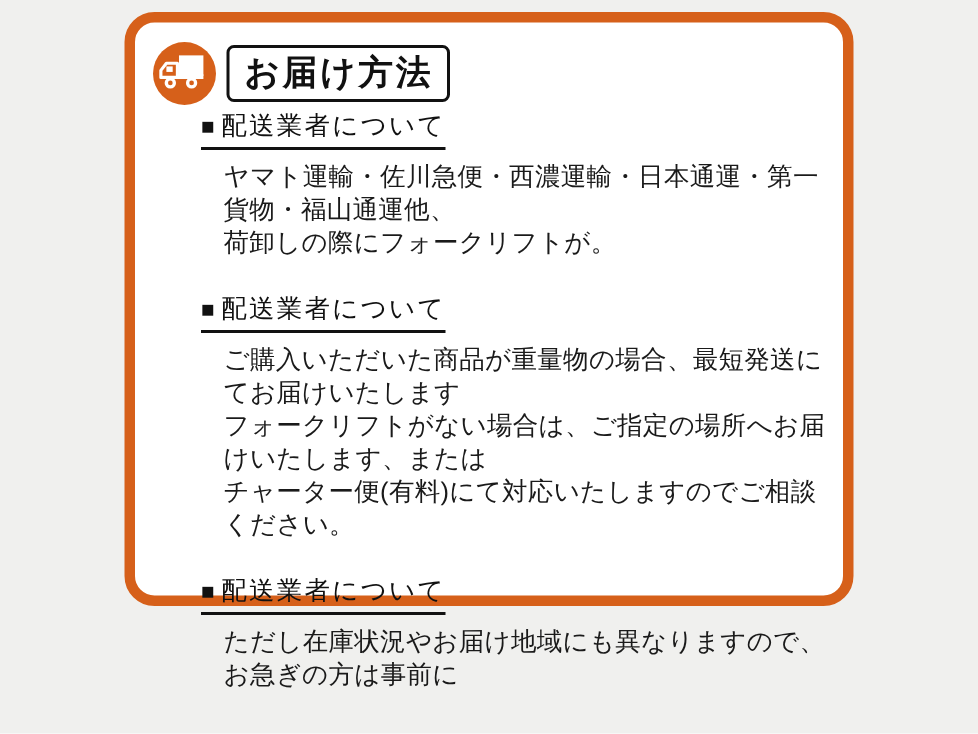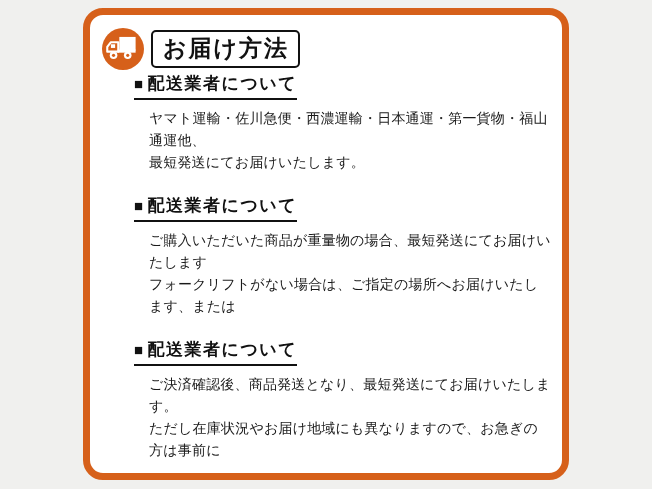--- a/index.html
+++ b/index.html
@@ -3,21 +3,21 @@
 <meta charset="utf-8">
 <style>
   * { box-sizing: border-box; margin: 0; padding: 0; }
   html, body {
     width: 652px; height: 489px;
     font-family: "Liberation Sans", "DejaVu Sans", sans-serif;
   }
   body { background: #f0f0ee; overflow: hidden; }
 
   .panel {
-    width: 486px; height: 472px;
+    width: 486px; height: 396px;
     margin: 8px auto 0;
     background: #ffffff;
     border: 7px solid #d6601a;
     border-radius: 20px;
     padding: 13px 10px 0 12px;
   }
 
   .panel-header {
     display: flex;
     align-items: center;
@@ -41,34 +41,34 @@
   }
 
   .content { margin-left: 32px; }
 
   .section { margin-top: 21px; }
   .section.first { margin-top: 1px; }
 
   .sec-heading {
     display: inline-block;
     font-size: 17px;
-    font-weight: 700;
+    font-weight: 400;
     color: #111;
     letter-spacing: 1.5px;
     border-bottom: 2px solid #111;
     padding-bottom: 3px;
   }
   .sec-heading .bullet {
     font-size: 15px;
     margin-right: 3px;
   }
 
   .sec-body {
     margin: 7px 0 0 15px;
-    font-size: 14px;
+    font-size: 17px;
     line-height: 22px;
     color: #1a1a1a;
     letter-spacing: 0.2px;
   }
 </style>
 </head>
 <body>
 
 <div class="panel">
 
@@ -86,35 +86,35 @@
     </svg>
     <div class="title-box">お届け方法</div>
   </div>
 
   <div class="content">
 
     <div class="section first">
       <div class="sec-heading"><span class="bullet">■</span><span>配送業者について</span></div>
       <div class="sec-body">
         <div>ヤマト運輸・佐川急便・西濃運輸・日本通運・第一貨物・福山通運他、</div>
-        <div>最短発送にてお届けいたします。</div>
+        <div>荷卸しの際にフォークリフトが。</div>
       </div>
     </div>
 
     <div class="section">
       <div class="sec-heading"><span class="bullet">■</span><span>配送業者について</span></div>
       <div class="sec-body">
         <div>ご購入いただいた商品が重量物の場合、最短発送にてお届けいたします</div>
         <div>フォークリフトがない場合は、ご指定の場所へお届けいたします、または</div>
+        <div>チャーター便(有料)にて対応いたしますのでご相談ください。</div>
       </div>
     </div>
 
     <div class="section">
       <div class="sec-heading"><span class="bullet">■</span><span>配送業者について</span></div>
       <div class="sec-body">
-        <div>ご決済確認後、商品発送となり、最短発送にてお届けいたします。</div>
         <div>ただし在庫状況やお届け地域にも異なりますので、お急ぎの方は事前に</div>
 
       </div>
     </div>
 
   </div>
 </div>
 
 </body></html>

